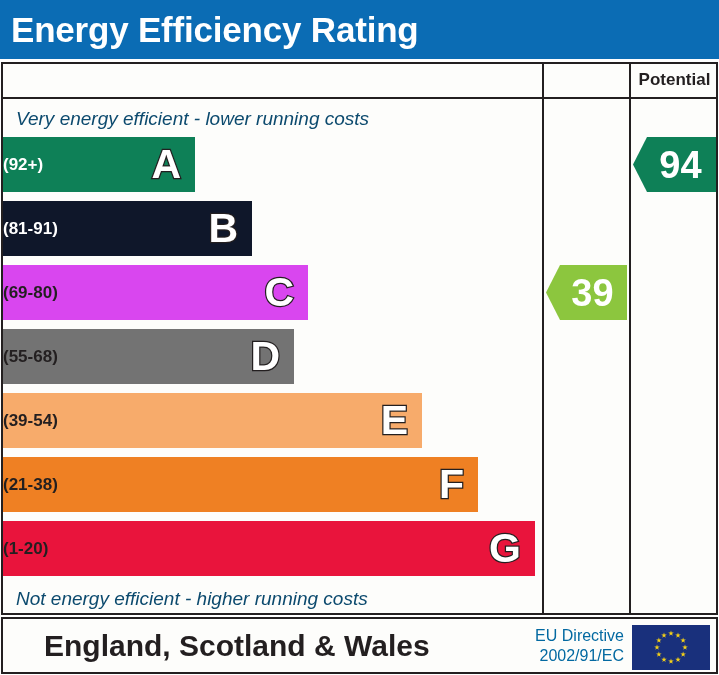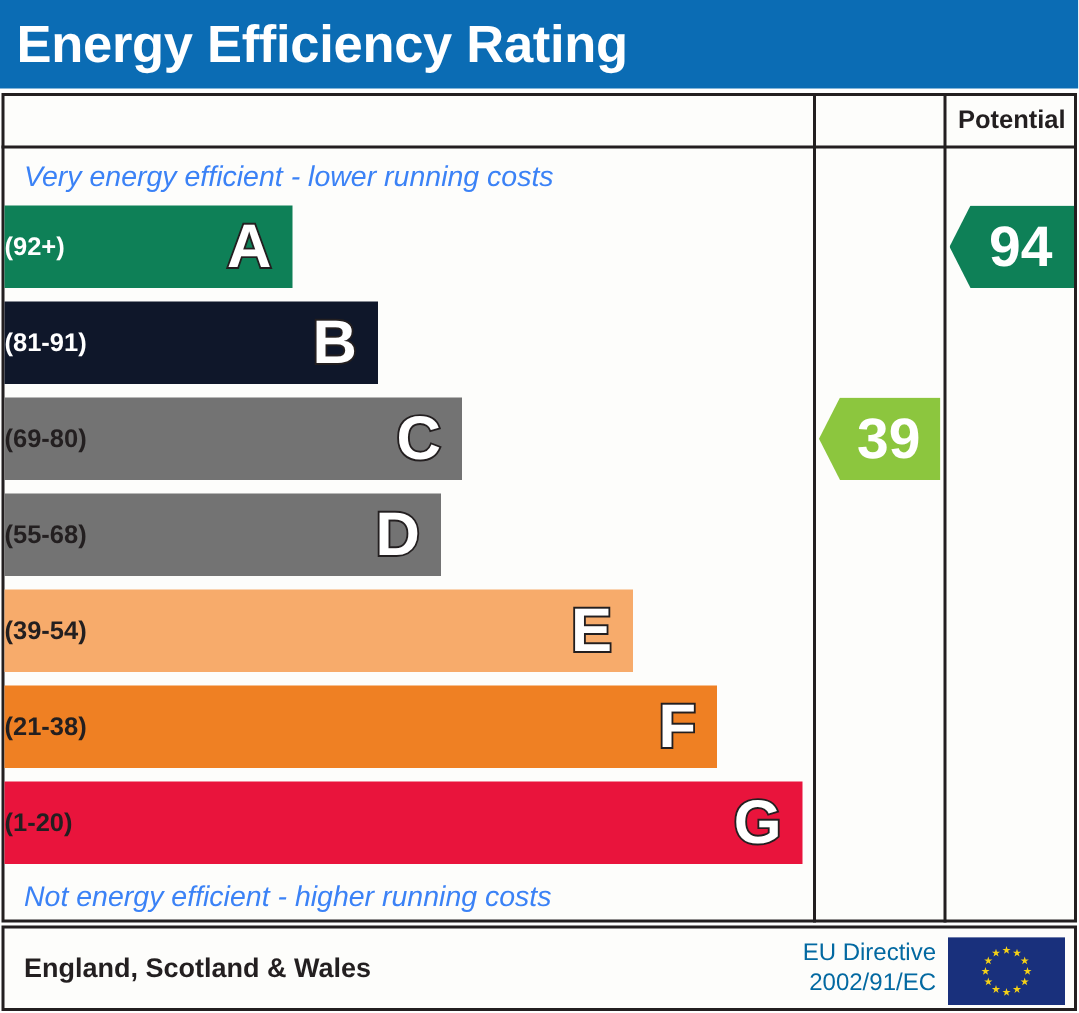--- a/index.html
+++ b/index.html
@@ -72,21 +72,21 @@
   }
   .col-head.current { left: 544px; width: 85px; }
   .col-head.potential { left: 631px; width: 87px; }
 
   
   .caption {
     position: absolute;
     left: 16px;
     font-size: 19px;
     font-style: italic;
-    color: #3b82f6;
+    color: #0c4a6e;
     white-space: nowrap;
   }
   .caption.top { top: 108px; }
   .caption.bottom { top: 588px; }
 
   
   .band {
     position: absolute;
     left: 3px;
     height: 55px;
@@ -133,25 +133,26 @@
   .footer {
     position: absolute;
     left: 1px; top: 617px;
     width: 717px; height: 57px;
     border: 2px solid #231f20;
     background: #fdfdfb;
     display: flex;
     align-items: center;
   }
   .footer-title {
-    font-size: 18px;
+    font-size: 30px;
     font-weight: bold;
     color: #231f20;
     padding-left: 13px;
     white-space: nowrap;
+    margin-left: 28px;
   }
   .directive {
     position: absolute;
     right: 92px;
     text-align: right;
     font-size: 16px;
     color: #0369a1;
     line-height: 1.22;
   }
   .eu-flag {
@@ -183,21 +184,21 @@
 
   <div id="bands-host">
       <div class="band light" style="top: 137px; width: 192px; background: rgb(14, 128, 87);">
         <div class="range">(92+)</div>
         <div class="letter">A</div>
       </div>
       <div class="band light" style="top: 201px; width: 249px; background: #0f172a;">
         <div class="range">(81-91)</div>
         <div class="letter">B</div>
       </div>
-      <div class="band dark" style="top: 265px; width: 305px; background: #737373;">
+      <div class="band dark" style="top: 265px; width: 305px; background: #d946ef;">
         <div class="range">(69-80)</div>
         <div class="letter">C</div>
       </div>
       <div class="band dark" style="top: 329px; width: 291px; background: #737373;">
         <div class="range">(55-68)</div>
         <div class="letter">D</div>
       </div>
       <div class="band dark" style="top: 393px; width: 419px; background: rgb(247, 171, 107);">
         <div class="range">(39-54)</div>
         <div class="letter">E</div>

